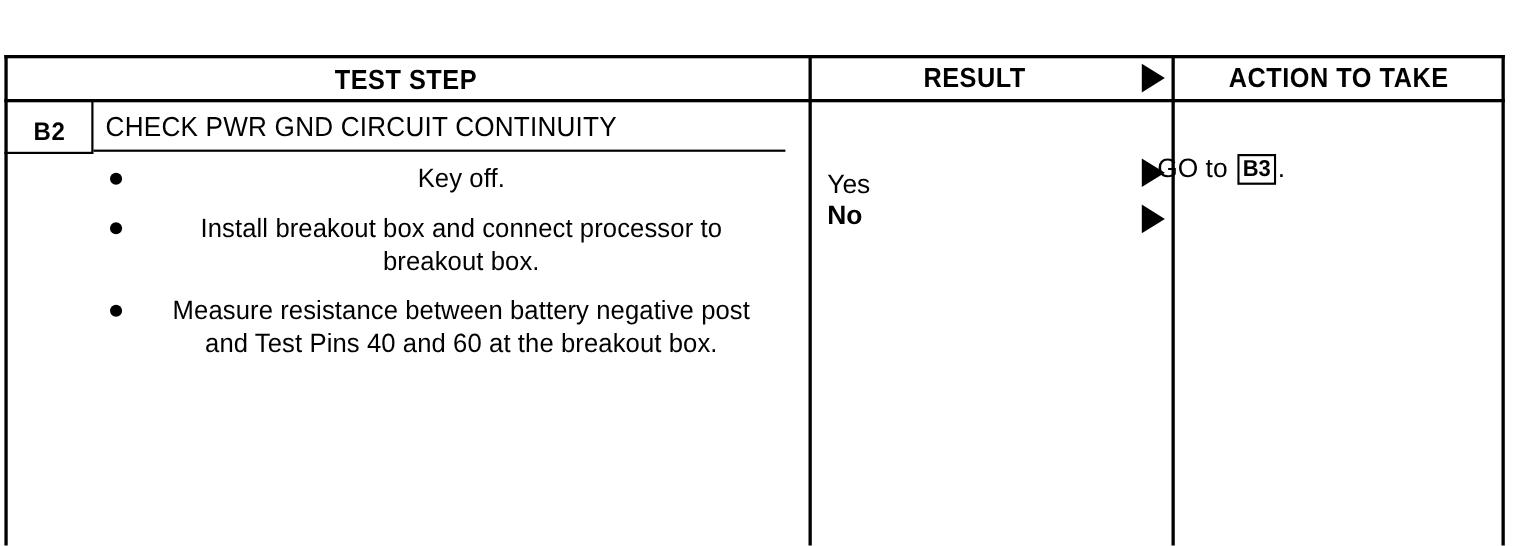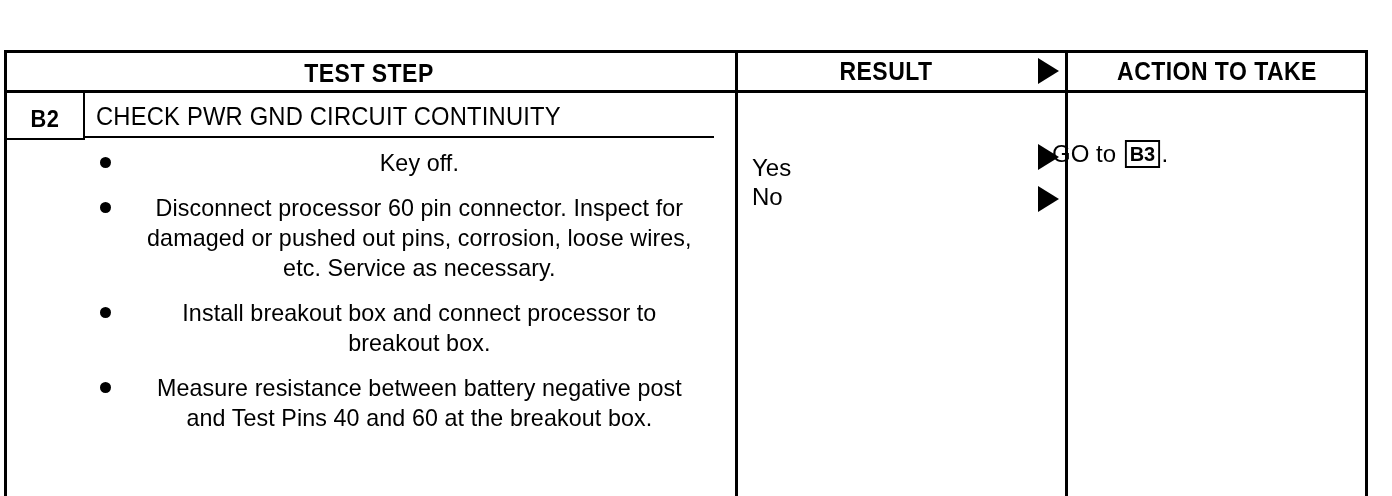--- a/index.html
+++ b/index.html
@@ -53,21 +53,21 @@
   }
   .step .txt{
     display:block;font-size:24px;line-height:30px;letter-spacing:0.1px;
     transform:scaleX(0.97);transform-origin:left top;
   }
   .step.bold .txt{font-weight:bold;letter-spacing:0px;}
 
   
   .result-row{position:absolute;left:752px;font-size:24px;line-height:26px;}
   #res-yes{top:115px;}
-  #res-no{top:144px;}
+  #res-no{top:144px;font-weight:bold;}
 
   
   .arrow{
     position:absolute;width:0;height:0;
     border-top:13px solid transparent;
     border-bottom:13px solid transparent;
     border-left:21px solid #000;
   }
   #arrow-hdr{left:1038px;top:18px;}
   #arrow-yes{left:1038px;top:104px;}
@@ -111,24 +111,20 @@
   <div id="b2-code">B2</div>
   <div id="b2-title">CHECK PWR GND CIRCUIT CONTINUITY</div>
 
   <div id="steps">
     <div class="step">
       <span class="bullet"></span>
       <span class="txt">Key off.</span>
     </div>
     <div class="step">
       <span class="bullet"></span>
-      <span class="txt">Disconnect processor 60 pin connector. Inspect for damaged or pushed out pins, corrosion, loose wires, etc. Service as necessary.</span>
-    </div>
-    <div class="step">
-      <span class="bullet"></span>
       <span class="txt">Install breakout box and connect processor to breakout box.</span>
     </div>
     <div class="step">
       <span class="bullet"></span>
       <span class="txt">Measure resistance between battery negative post and Test Pins 40 and 60 at the breakout box.</span>
     </div>
   </div>
 
   <div class="result-row" id="res-yes">Yes</div>
   <div class="result-row" id="res-no">No</div>

